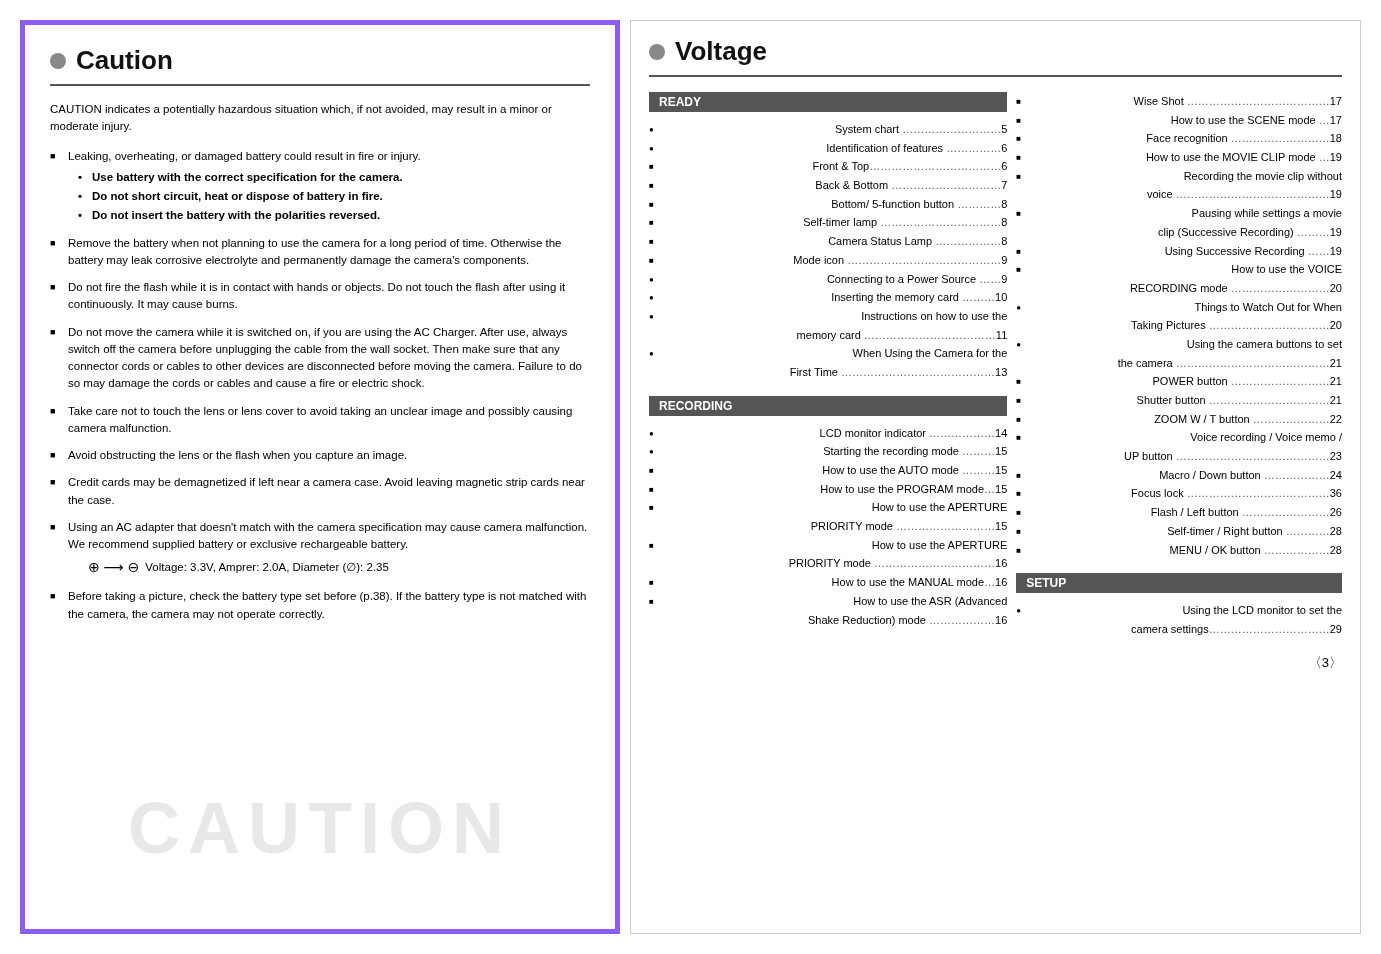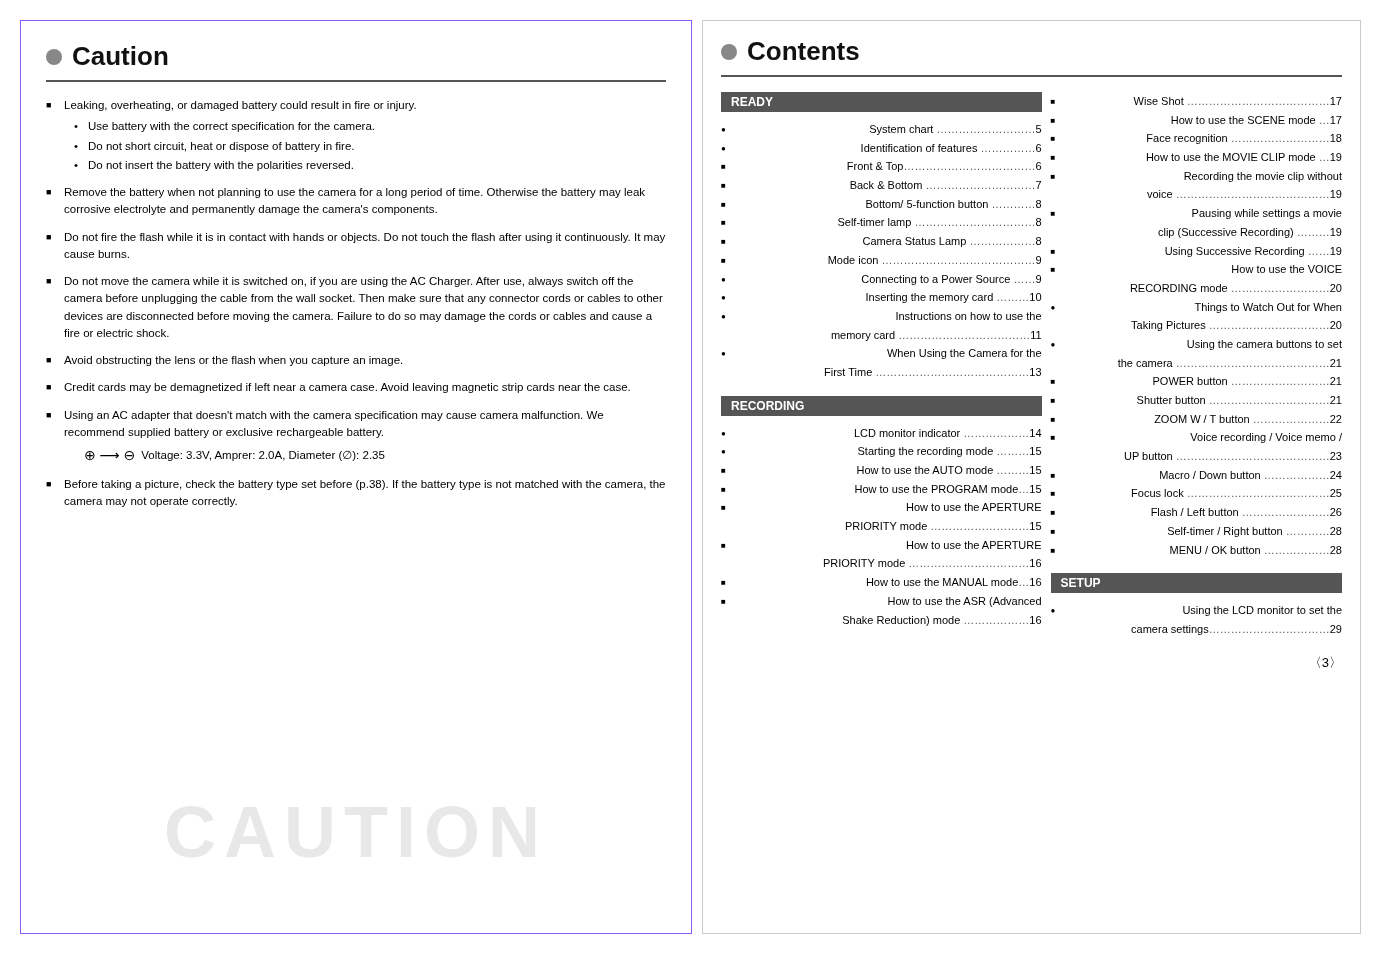--- a/index.html
+++ b/index.html
@@ -13,23 +13,23 @@
       display: flex;
     }
     .page {
       display: flex;
       width: 100%;
       padding: 20px;
       gap: 10px;
     }
     
     .caution-panel {
-      width: 672px;
+      width: 600px;
       flex-shrink: 0;
-      border: 1px solid #8b5cf6;
+      border: 5px solid #8b5cf6;
       padding: 20px 25px;
       position: relative;
     }
     .panel-header {
       display: flex;
       align-items: center;
       gap: 10px;
       margin-bottom: 15px;
       border-bottom: 2px solid #555;
       padding-bottom: 8px;
@@ -70,20 +70,21 @@
     }
     .sub-list {
       list-style: none;
       margin-top: 4px;
       margin-left: 10px;
     }
     .sub-list li {
       padding-left: 14px;
       position: relative;
       margin-bottom: 2px;
+      font-weight: bold;
     }
     .sub-list li::before {
       content: '•';
       position: absolute;
       left: 0;
     }
     .special-item {
       margin-left: 10px;
       margin-top: 5px;
     }
@@ -194,20 +195,21 @@
 </head>
 <body>
 
 <div class="page">
 
   <div class="caution-panel">
     <div class="panel-header">
       <div class="header-dot"></div>
       <span class="panel-title">Caution</span>
     </div>
+    <p class="caution-intro">CAUTION indicates a potentially hazardous situation which, if not avoided, may result in a minor or moderate injury.</p>
     <ul class="caution-list">
 
       <li>
         <span>Leaking, overheating, or damaged battery could result in fire or injury.</span>
         <ul class="sub-list">
           <li>Use battery with the correct specification for the camera.</li>
           <li>Do not short circuit, heat or dispose of battery in fire.</li>
           <li>Do not insert the battery with the polarities reversed.</li>
         </ul>
       </li>
@@ -217,20 +219,23 @@
       </li>
 
       <li>
         <span>Do not fire the flash while it is in contact with hands or objects. Do not touch the flash after using it continuously. It may cause burns.</span>
       </li>
 
       <li>
         <span>Do not move the camera while it is switched on, if you are using the AC Charger. After use, always switch off the camera before unplugging the cable from the wall socket. Then make sure that any connector cords or cables to other devices are disconnected before moving the camera. Failure to do so may damage the cords or cables and cause a fire or electric shock.</span>
       </li>
 
+      <li>
+        <span>Take care not to touch the lens or lens cover to avoid taking an unclear image and possibly causing camera malfunction.</span>
+      </li>
 
       <li>
         <span>Avoid obstructing the lens or the flash when you capture an image.</span>
       </li>
 
       <li>
         <span>Credit cards may be demagnetized if left near a camera case. Avoid leaving magnetic strip cards near the case.</span>
       </li>
 
       <li>
@@ -244,21 +249,21 @@
       <li>
         <span>Before taking a picture, check the battery type set before (p.38). If the battery type is not matched with the camera, the camera may not operate correctly.</span>
       </li>
     </ul>
     <div class="watermark">CAUTION</div>
   </div>
 
   <div class="contents-panel">
     <div class="panel-header">
       <div class="header-dot"></div>
-      <span class="panel-title">Contents</span>
+      <span class="panel-title">Voltage</span>
     </div>
     <div class="contents-columns">
 
       <div class="contents-left">
 
         <div class="section-header">
           <span>READY</span>
         </div>
         <ul class="contents-list">
           <li class="bullet">System chart <span class="dots">………………………</span><span class="page-num">5</span></li>
@@ -311,21 +316,21 @@
           <li class="bullet">Things to Watch Out for When</li>
           <li class="indent">Taking Pictures <span class="dots">……………………………</span><span class="page-num">20</span></li>
           <li class="bullet">Using the camera buttons to set</li>
           <li class="indent">the camera <span class="dots">……………………………………</span><span class="page-num">21</span></li>
           <li class="square">POWER button <span class="dots">………………………</span><span class="page-num">21</span></li>
           <li class="square">Shutter button <span class="dots">……………………………</span><span class="page-num">21</span></li>
           <li class="square">ZOOM W / T button <span class="dots">…………………</span><span class="page-num">22</span></li>
           <li class="square">Voice recording / Voice memo /</li>
           <li class="indent">UP button <span class="dots">……………………………………</span><span class="page-num">23</span></li>
           <li class="square">Macro / Down button <span class="dots">………………</span><span class="page-num">24</span></li>
-          <li class="square">Focus lock <span class="dots">…………………………………</span><span class="page-num">25</span></li>
+          <li class="square">Focus lock <span class="dots">…………………………………</span><span class="page-num">36</span></li>
           <li class="square">Flash / Left button <span class="dots">……………………</span><span class="page-num">26</span></li>
           <li class="square">Self-timer / Right button <span class="dots">…………</span><span class="page-num">28</span></li>
           <li class="square">MENU / OK button <span class="dots">………………</span><span class="page-num">28</span></li>
         </ul>
 
         <div class="section-header setup-section">
           <span>SETUP</span>
         </div>
         <ul class="contents-list">
           <li class="bullet">Using the LCD monitor to set the</li>

